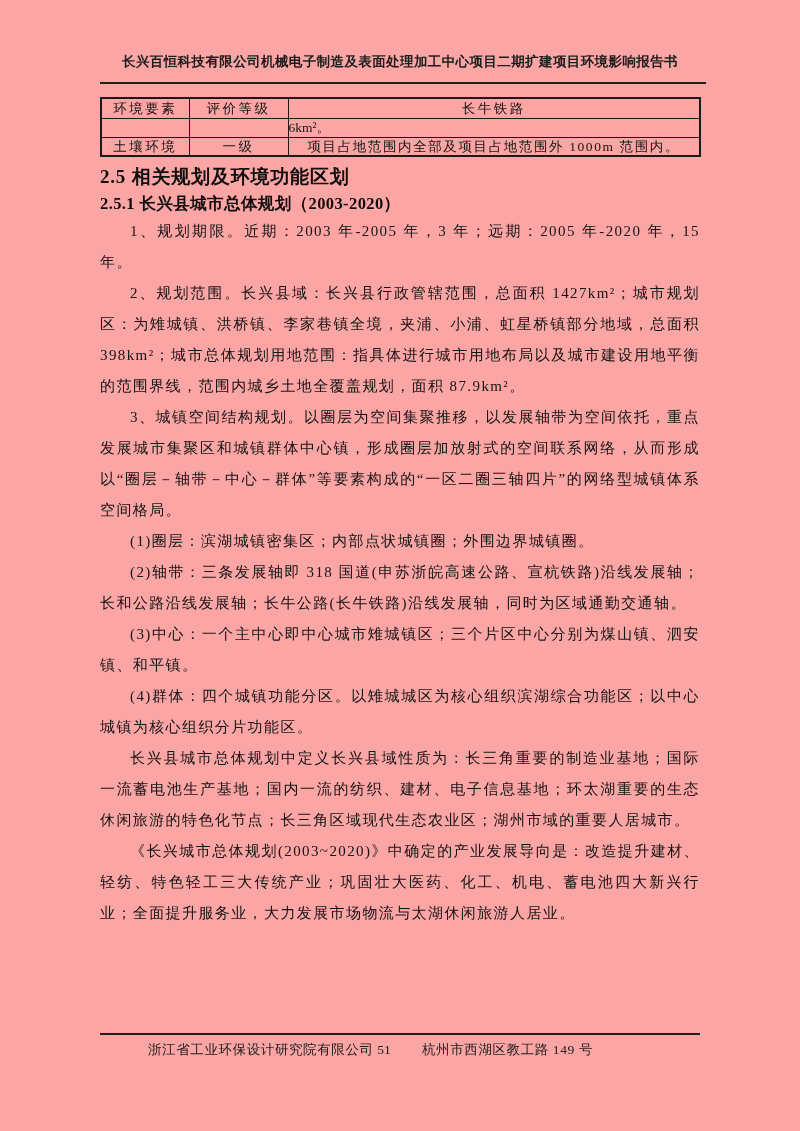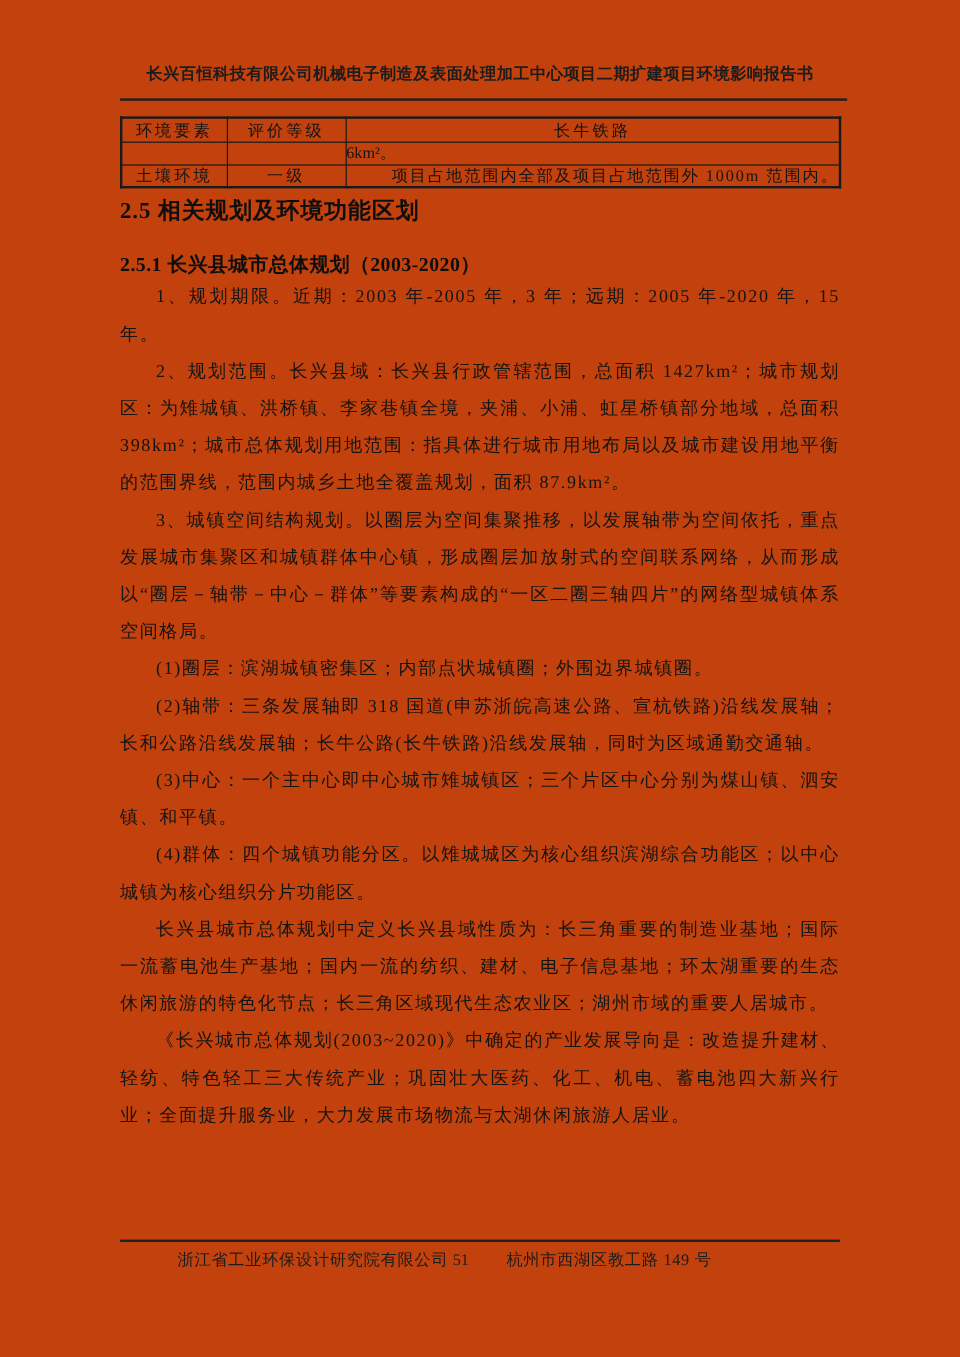--- a/index.html
+++ b/index.html
@@ -3,21 +3,21 @@
 <meta charset="utf-8">
 <style>
   * { margin: 0; padding: 0; box-sizing: border-box; }
   html, body { background: #ffffff; }
   body {
     width: 800px; height: 1131px;
     position: relative; overflow: hidden;
     font-family: "Liberation Serif", "DejaVu Serif", serif;
     color: #111111;
   }
-  .page { position: absolute; inset: 0; background: #c2410c; }
+  .page { position: absolute; inset: 0; background: #fca5a5; }
 
   
   .doc-header-title {
     position: absolute; top: 52px; left: 100px; width: 600px;
     text-align: center; font-size: 13.5px; line-height: 20px;
     letter-spacing: 0.4px; color: #1c1c1c; font-weight: 600;
   }
   .doc-header-rule {
     position: absolute; top: 82px; left: 100px; width: 606px; height: 2px;
     background: #1f1f1f;
@@ -36,30 +36,30 @@
   table.eval-table col.c3 { width: 412px; }
   table.eval-table th, table.eval-table td {
     border: 1px solid #1a1a1a;
     font-size: 13.5px; line-height: 1; height: 19px;
     font-weight: normal; color: #141414;
     padding: 0 0; white-space: nowrap; overflow: hidden;
   }
   table.eval-table th { text-align: center; letter-spacing: 2.5px; height: 20px; }
   td.cell-center { text-align: center; letter-spacing: 2.5px; }
   td.cell-left { text-align: left; }
-  td.cell-spread { text-align: right; letter-spacing: 1.6px; }
+  td.cell-spread { text-align: center; letter-spacing: 1.6px; }
 
   
   h1.sec {
     font-size: 19px; line-height: 26px; font-weight: bold;
     letter-spacing: 0.8px; margin-top: 7px; color: #0e0e0e;
   }
   h2.subsec {
     font-size: 16.5px; line-height: 24px; font-weight: bold;
-    letter-spacing: 0.4px; margin-top: 19px; color: #0e0e0e;
+    letter-spacing: 0.4px; margin-top: 2px; color: #0e0e0e;
   }
 
   
   p.body-par {
     font-size: 15px; line-height: 31px;
     text-indent: 2em; text-align: justify;
     letter-spacing: 1.4px; color: #141414;
   }
 
   

